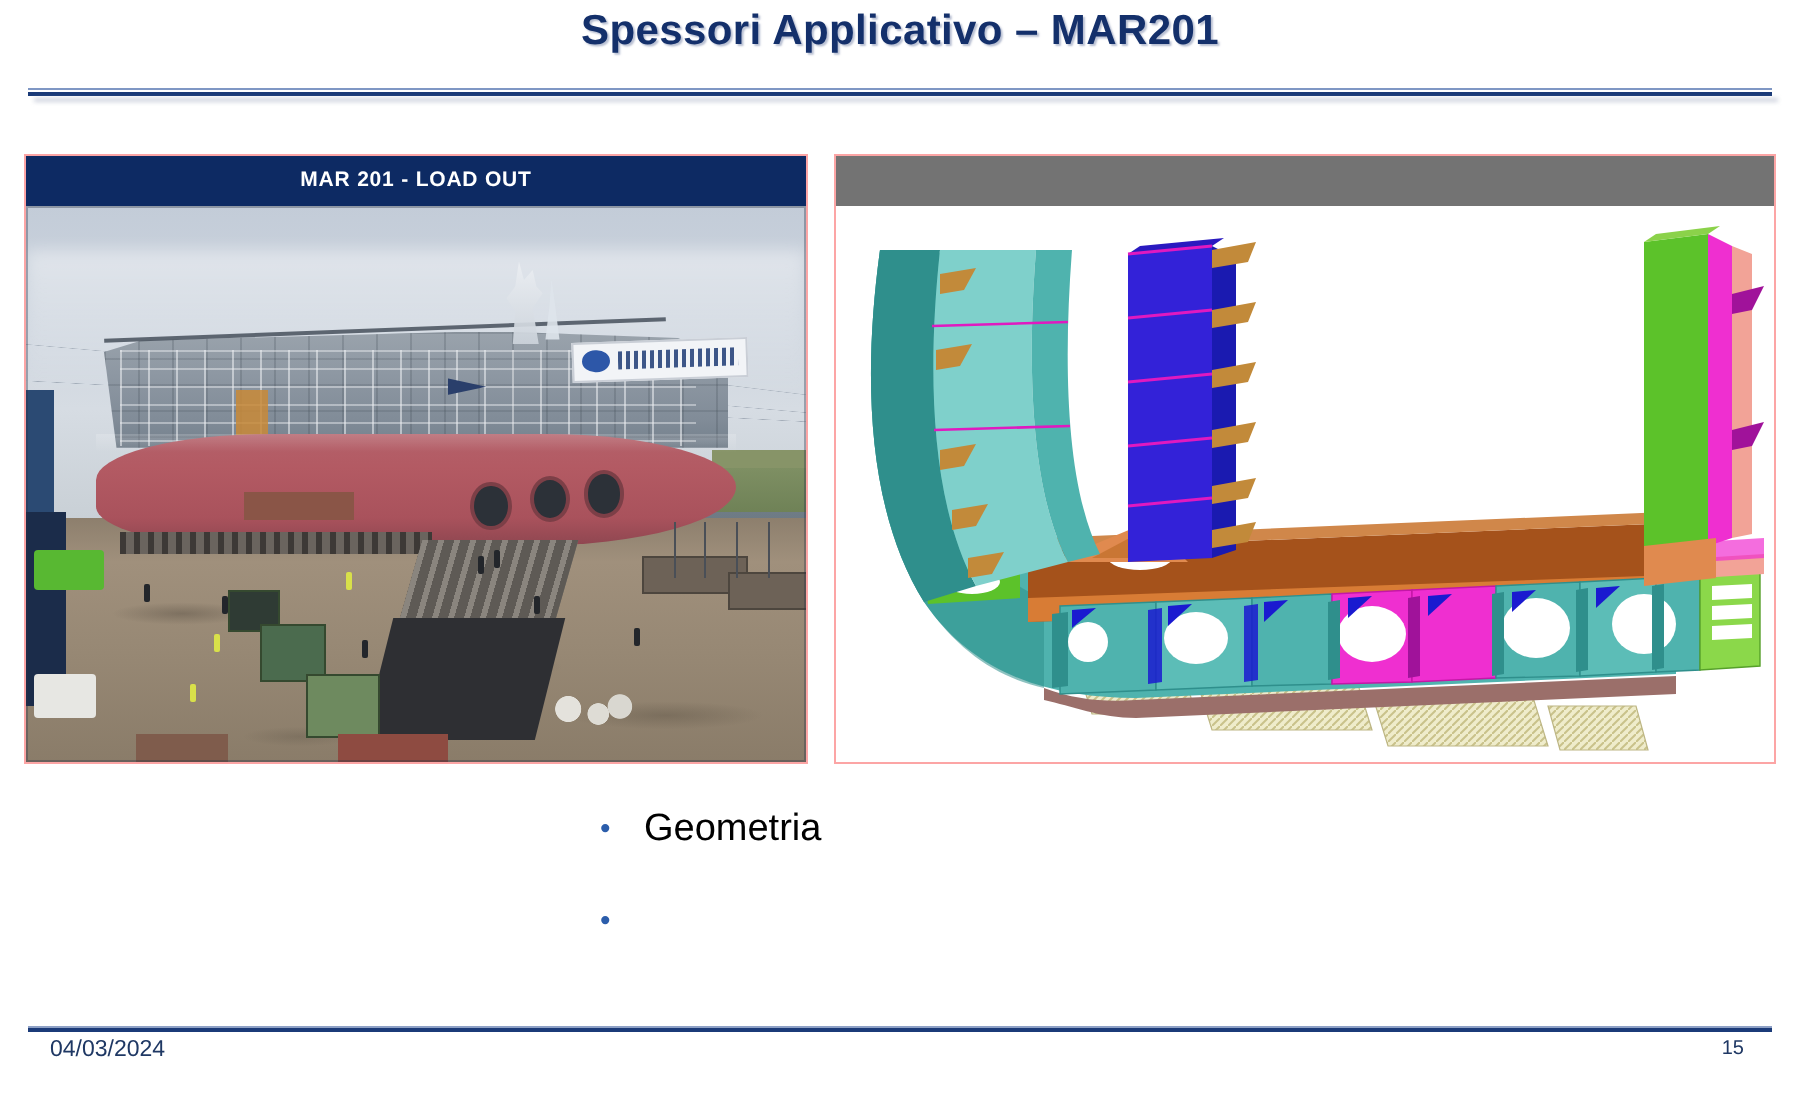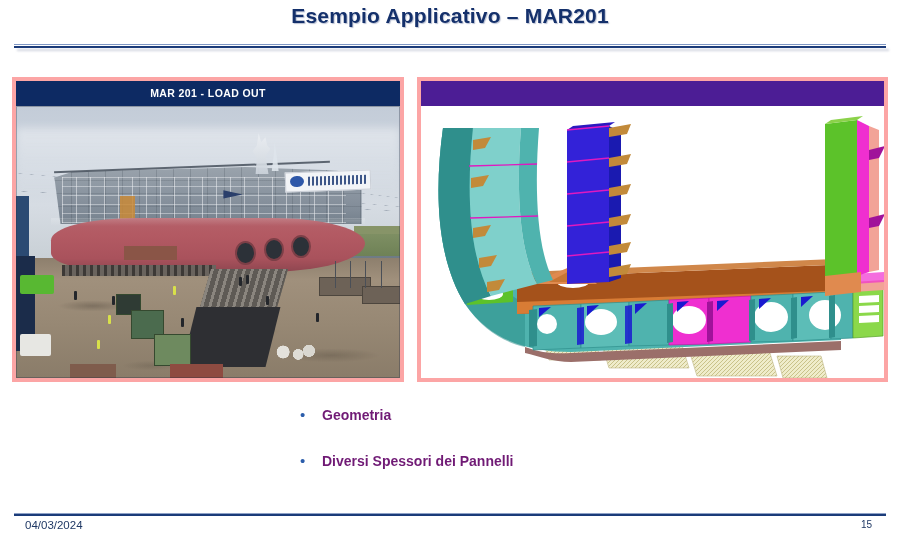--- a/index.html
+++ b/index.html
@@ -15,21 +15,21 @@
     text-shadow:1px 1px 1px rgba(160,170,195,.75);
   }
   .title-rule{
     position:absolute;left:14px;top:44px;width:872px;height:5px;
   }
   .title-rule .r1{position:absolute;left:0;top:0;width:100%;height:1px;background:#7f97c4;}
   .title-rule .r2{position:absolute;left:0;top:1.5px;width:100%;height:2.5px;background:#1a3a78;}
   .title-rule .r3{position:absolute;left:3px;top:4.5px;width:100%;height:2px;background:rgba(150,160,185,.45);filter:blur(1px);}
 
   
-  .panel{position:absolute;border:4px solid #fca5a5;background:#4c1d95;box-sizing:border-box;}
+  .panel{position:absolute;border:1px solid #fca5a5;background:#737373;box-sizing:border-box;}
   .panel-head{
     background:#0d2a63;color:#ffffff;font-size:10.5px;font-weight:bold;
     letter-spacing:.4px;text-align:center;line-height:25px;height:25px;
     border-bottom:1px solid #0a2050;
   }
   #panel-left{left:12px;top:77px;width:392px;height:305px;}
   #panel-right{left:417px;top:77px;width:471px;height:305px;}
   .panel-body{position:absolute;left:0;right:0;top:25px;bottom:0;overflow:hidden;}
 
   
@@ -123,33 +123,33 @@
   .photo-border{position:absolute;inset:0;border:1px solid rgba(40,50,70,.35);pointer-events:none;}
 
   
   .fem{position:absolute;inset:0;background:#ffffff;}
   .fem svg{display:block;}
 
   
   .bullets{position:absolute;left:300px;top:405px;width:560px;}
   .bullet{display:flex;align-items:flex-start;margin-bottom:26px;}
   .bullet .dot{color:#2b5dab;font-size:15px;line-height:20px;width:22px;flex:0 0 22px;text-align:left;}
-  .bullet .btxt{color:#701a75;font-size:14px;line-height:20px;font-weight:bold;}
+  .bullet .btxt{color:#000000;font-size:19px;line-height:20px;}
 
   
   .foot-rule{position:absolute;left:14px;top:513px;width:872px;height:3px;}
   .foot-rule .f1{position:absolute;left:0;top:0;width:100%;height:1px;background:#8ea1c6;}
   .foot-rule .f2{position:absolute;left:0;top:1px;width:100%;height:2px;background:#1b3b79;}
   .foot-date{position:absolute;left:25px;top:519px;font-size:11.5px;color:#1f3864;}
   .foot-page{position:absolute;right:28px;top:519px;font-size:10px;color:#1f3864;}
 </style>
 </head>
 <body>
 
-<div class="slide-title">Esempio Applicativo – MAR201</div>
+<div class="slide-title">Spessori Applicativo – MAR201</div>
 <div class="title-rule">
   <div class="r1"></div>
     <div class="r2"></div>
     <div class="r3"></div>
 </div>
 
 <div class="panel" id="panel-left">
   <div class="panel-head">MAR 201 - LOAD OUT</div>
   <div class="panel-body">
     <div class="photo">
@@ -354,21 +354,20 @@
   </div>
 </div>
 
 <div class="bullets">
   <div class="bullet">
     <span class="dot">•</span>
     <span class="btxt">Geometria</span>
   </div>
   <div class="bullet">
     <span class="dot">•</span>
-    <span class="btxt">Diversi Spessori dei Pannelli</span>
   </div>
 </div>
 
 <div class="foot-rule">
   <div class="f1"></div>
     <div class="f2"></div>
 </div>
 <div class="foot-date">04/03/2024</div>
 <div class="foot-page">15</div>
 

